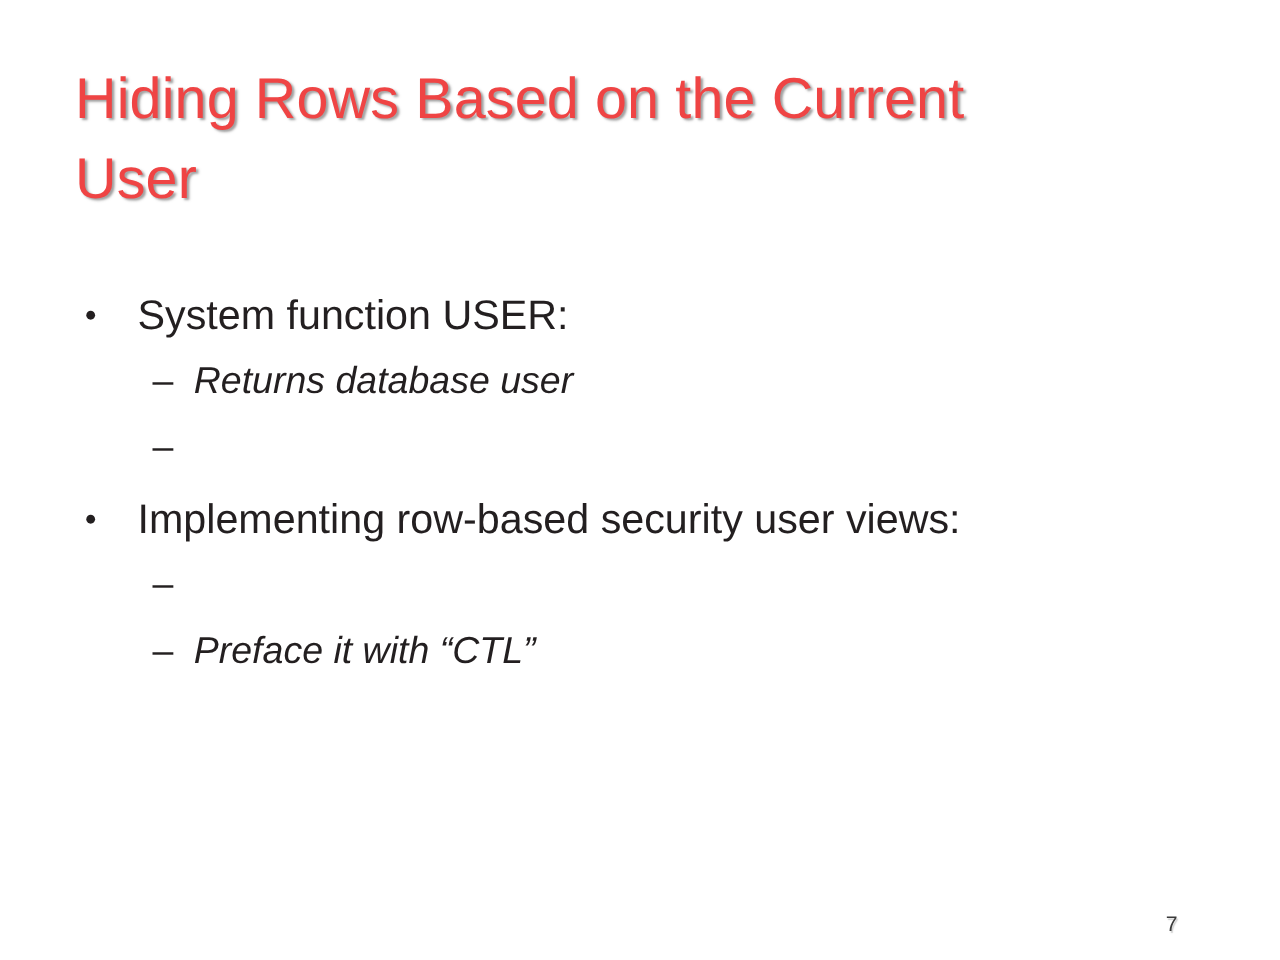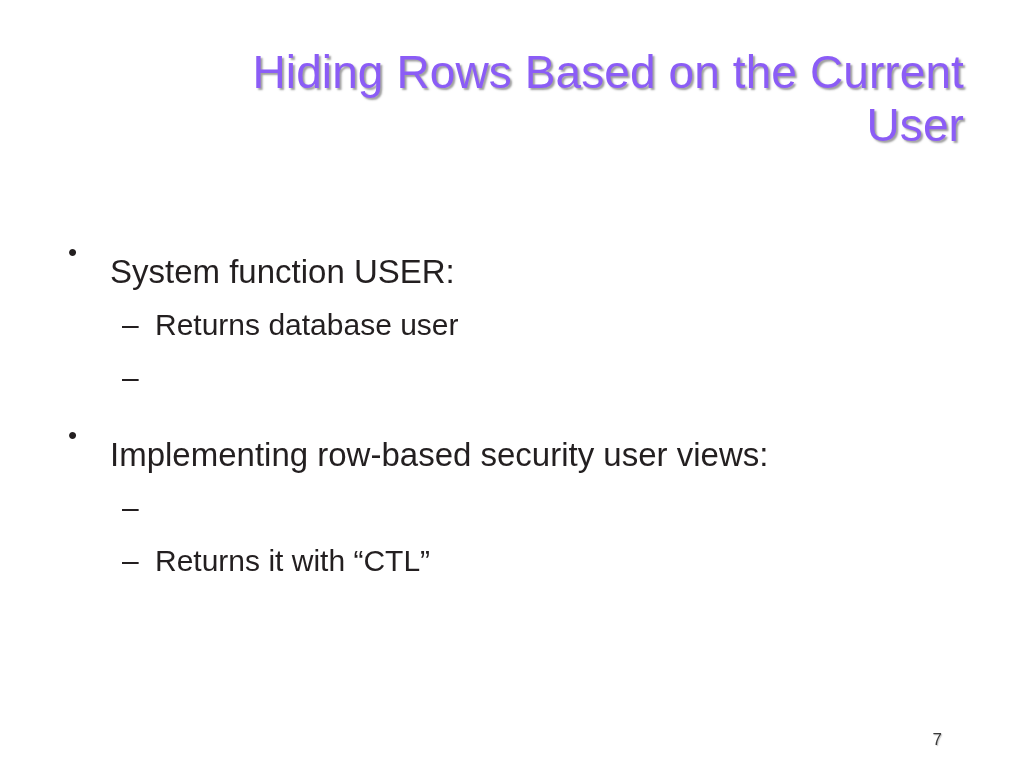--- a/index.html
+++ b/index.html
@@ -20,26 +20,26 @@
     background: #ffffff;
     overflow: hidden;
   }
 
   
   .slide-title {
     position: absolute;
     left: 60px;
     top: 46px;
     width: 904px;
-    text-align: right;
+    text-align: left;
     font-size: 46px;
-    line-height: 53px;
+    line-height: 64px;
     font-weight: normal;
     letter-spacing: 0.1px;
-    color: #8b5cf6;
+    color: #ef4444;
     text-shadow: 2px 2px 2px rgba(120,120,120,0.72);
     white-space: pre-line;
   }
 
   
   .body-block {
     position: absolute;
     left: 60px;
     top: 226px;
     width: 900px;
@@ -62,41 +62,41 @@
     width: 50px;
     font-size: 26px;
     line-height: 52px;
     text-align: left;
     padding-left: 8px;
     box-sizing: border-box;
   }
   .lvl1 .btext {
     flex: 1 1 auto;
     line-height: 52px;
-    margin-top: 20px;
   }
 
   
   .lvl2 {
     font-size: 30px;
     line-height: 53px;
   }
   .lvl2 .marker {
     flex: 0 0 auto;
     width: 95px;
     font-size: 30px;
     line-height: 53px;
     text-align: left;
     padding-left: 62px;
     box-sizing: border-box;
   }
   .lvl2 .btext {
     flex: 1 1 auto;
     line-height: 53px;
     max-width: 700px;
+    font-style: italic;
   }
 
   .gap-after-sub { height: 5px; }
 
   
   .page-number {
     position: absolute;
     right: 82px;
     bottom: 18px;
     font-size: 17px;
@@ -134,20 +134,20 @@
       <span class="marker">•</span>
       <span class="btext">Implementing row-based security user views:</span>
     </div>
 
     <div class="bullet-row lvl2">
       <span class="marker">–</span>
     </div>
 
     <div class="bullet-row lvl2">
       <span class="marker">–</span>
-      <span class="btext">Returns it with “CTL”</span>
+      <span class="btext">Preface it with “CTL”</span>
     </div>
 
   </div>
 
   <div class="page-number">7</div>
 
 </div>
 
 </body></html>

